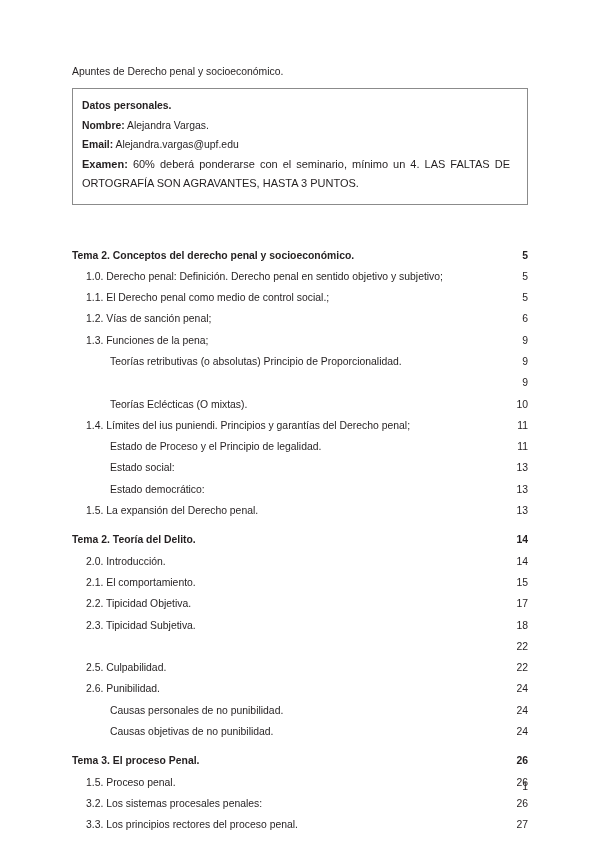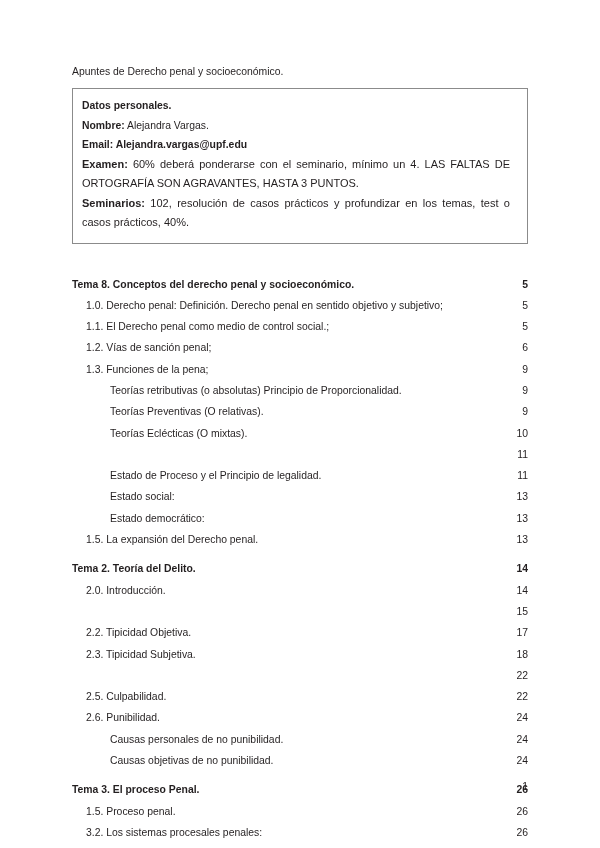--- a/index.html
+++ b/index.html
@@ -37,41 +37,41 @@
     line-height: 16px;
     color: #231f20;
     margin-bottom: 8px;
     white-space: nowrap;
   }
 
   
   .info-box {
     border: 1px solid #8b8b8b;
     padding: 7px 17px 10px 9px;
-    margin-bottom: 30px;
+    margin-bottom: 40px;
     box-sizing: border-box;
   }
   .info-line {
     font-size: 10.4px;
     line-height: 19.5px;
     color: #231f20;
   }
   .info-line b,
   .info-box .lbl {
     font-weight: bold;
   }
   .info-para {
     font-size: 11px;
     line-height: 19.5px;
     color: #231f20;
     text-align: justify;
     text-justify: inter-word;
   }
   .info-strong-all {
-    font-weight: bold;
+    font-weight: normal;
   }
 
   
   .toc {
     margin-top: 0;
   }
   .toc-row {
     display: flex;
     align-items: baseline;
     font-size: 10.4px;
@@ -128,28 +128,25 @@
       </div>
       <div class="info-line">
         <span class="lbl">Nombre:</span><span> Alejandra Vargas.</span>
       </div>
       <div class="info-line">
         <span class="lbl">Email:</span><span class="info-strong-all"> Alejandra.vargas@upf.edu</span>
       </div>
       <div class="info-para">
         <span class="lbl">Examen:</span><span> 60% deberá ponderarse con el seminario, mínimo un 4. LAS FALTAS DE ORTOGRAFÍA SON AGRAVANTES, HASTA 3 PUNTOS.</span>
       </div>
-      <div class="info-para">
-        <span class="lbl">Seminarios:</span><span> 102, resolución de casos prácticos y profundizar en los temas, test o casos prácticos, 40%.</span>
-      </div>
     </div>
 
     <div class="toc" id="toc-list">
         <div class="toc-row lvl0">
-          <span class="label">Tema 8. Conceptos del derecho penal y socioeconómico.</span>
+          <span class="label">Tema 2. Conceptos del derecho penal y socioeconómico.</span>
           <span class="filler"></span>
           <span class="pageno">5</span>
         </div>
         <div class="toc-row lvl1">
           <span class="label">1.0. Derecho penal: Definición. Derecho penal en sentido objetivo y subjetivo;</span>
           <span class="filler"></span>
           <span class="pageno">5</span>
         </div>
         <div class="toc-row lvl1">
           <span class="label">1.1. El Derecho penal como medio de control social.;</span>
@@ -165,30 +162,30 @@
           <span class="label">1.3. Funciones de la pena;</span>
           <span class="filler"></span>
           <span class="pageno">9</span>
         </div>
         <div class="toc-row lvl2">
           <span class="label">Teorías retributivas (o absolutas) Principio de Proporcionalidad.</span>
           <span class="filler"></span>
           <span class="pageno">9</span>
         </div>
         <div class="toc-row lvl2">
-          <span class="label">Teorías Preventivas (O relativas).</span>
           <span class="filler"></span>
           <span class="pageno">9</span>
         </div>
         <div class="toc-row lvl2">
           <span class="label">Teorías Eclécticas (O mixtas).</span>
           <span class="filler"></span>
           <span class="pageno">10</span>
         </div>
         <div class="toc-row lvl1">
+          <span class="label">1.4. Límites del ius puniendi. Principios y garantías del Derecho penal;</span>
           <span class="filler"></span>
           <span class="pageno">11</span>
         </div>
         <div class="toc-row lvl2">
           <span class="label">Estado de Proceso y el Principio de legalidad.</span>
           <span class="filler"></span>
           <span class="pageno">11</span>
         </div>
         <div class="toc-row lvl2">
           <span class="label">Estado social:</span>
@@ -210,20 +207,21 @@
           <span class="label">Tema 2. Teoría del Delito.</span>
           <span class="filler"></span>
           <span class="pageno">14</span>
         </div>
         <div class="toc-row lvl1">
           <span class="label">2.0. Introducción.</span>
           <span class="filler"></span>
           <span class="pageno">14</span>
         </div>
         <div class="toc-row lvl1">
+          <span class="label">2.1. El comportamiento.</span>
           <span class="filler"></span>
           <span class="pageno">15</span>
         </div>
         <div class="toc-row lvl1">
           <span class="label">2.2. Tipicidad Objetiva.</span>
           <span class="filler"></span>
           <span class="pageno">17</span>
         </div>
         <div class="toc-row lvl1">
           <span class="label">2.3. Tipicidad Subjetiva.</span>

